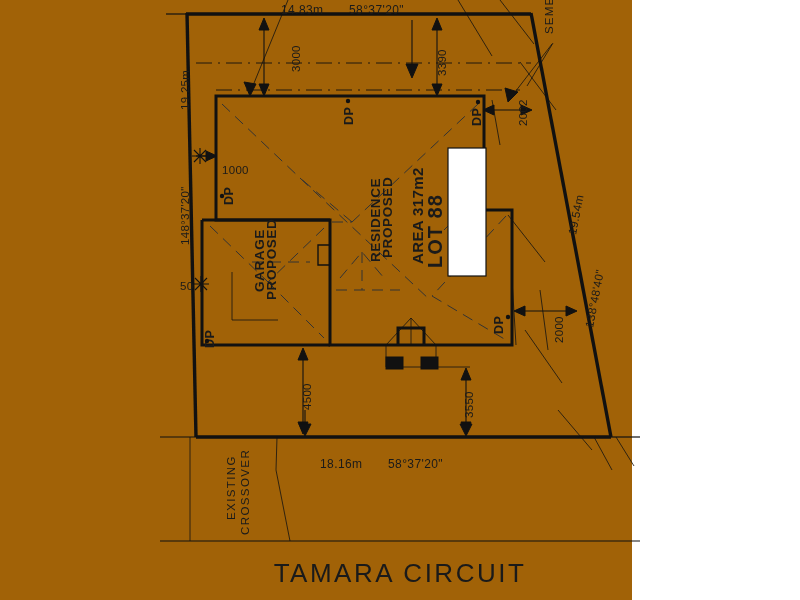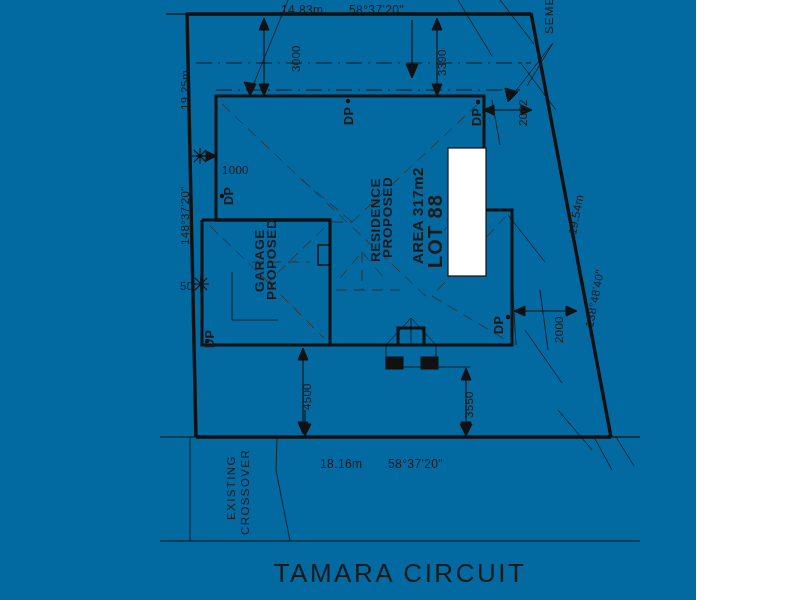--- a/index.html
+++ b/index.html
@@ -1,18 +1,18 @@
 <!DOCTYPE html>
 <html><head>
 <meta charset="utf-8">
 <style>
   html,body{margin:0;padding:0;background:#ffffff;}
   body{width:800px;height:600px;overflow:hidden;
        font-family:"Liberation Sans", sans-serif;color:#111;}
-  #stage{position:relative;width:696px;height:600px;background:#0369a1;}
+  #stage{position:relative;width:632px;height:600px;background:#a16207;}
   svg#plan{position:absolute;left:0;top:0;width:800px;height:600px;display:block;}
   .txt{font-family:"Liberation Sans", sans-serif;fill:#1a1a1a;}
   .dim{font-size:12px;letter-spacing:0.4px;}
   .dimsm{font-size:11.5px;letter-spacing:0.3px;}
   .dplbl{font-size:12.5px;font-weight:700;letter-spacing:0.5px;}
   .bld{font-size:13.5px;font-weight:700;letter-spacing:0.6px;}
   .lotlbl{font-size:20px;font-weight:700;letter-spacing:1px;}
   .arealbl{font-size:15px;font-weight:700;letter-spacing:0.4px;}
   .street{font-size:26px;letter-spacing:2.5px;}
   .xover{font-size:11.5px;letter-spacing:1.4px;}

